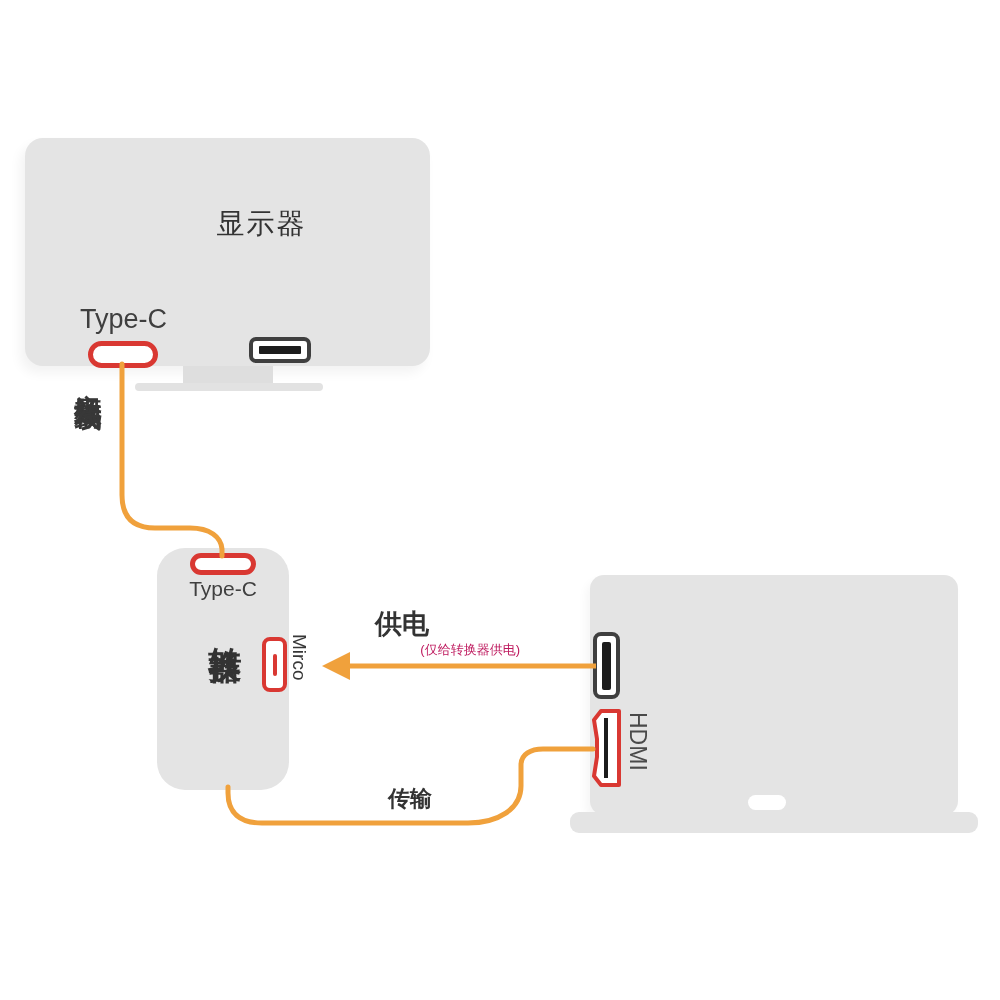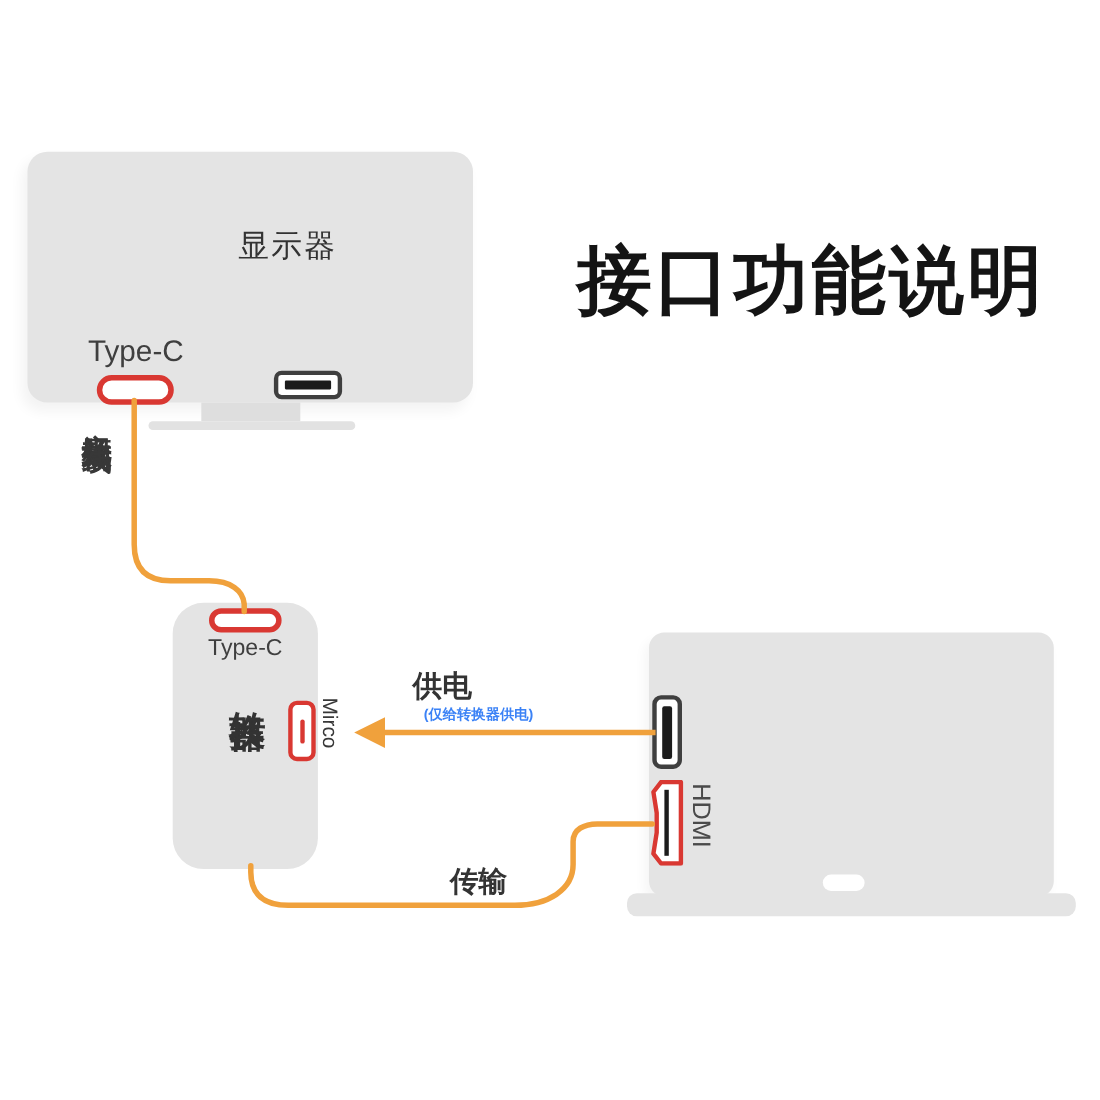--- a/index.html
+++ b/index.html
@@ -29,22 +29,22 @@
   .typec-label-monitor{left:80px;top:304px;font-size:27px;color:#3f3f3f;}
   .typec-label-converter{left:157px;top:577px;width:132px;text-align:center;font-size:21px;color:#3f3f3f;}
   .vtext{writing-mode:vertical-rl;}
   .av-cable-label{left:70px;top:372px;font-size:27px;color:#383838;letter-spacing:2px;font-weight:600;}
   .converter-label{left:202px;top:620px;font-size:33px;font-weight:700;color:var(--text-dark,#333);
     letter-spacing:3px;}
   .micro-label{left:288px;top:634px;font-size:19px;color:#383838;}
   .hdmi-label{left:624px;top:712px;font-size:23px;color:#4a4a4a;}
   .power-label{left:375px;top:606px;width:120px;text-align:left;font-size:27px;
     color:var(--text-dark,#333);font-weight:600;}
-  .power-note{left:350px;top:641px;width:170px;text-align:center;font-size:13px;color:#3b82f6;font-weight:bold;}
-  .transfer-label{left:388px;top:784px;width:94px;text-align:center;font-size:26px;
+  .power-note{left:350px;top:641px;width:170px;text-align:right;font-size:13px;color:#be185d;}
+  .transfer-label{left:388px;top:784px;width:94px;text-align:left;font-size:22px;
     color:var(--text-dark,#333);font-weight:600;}
   
   .port{background:#fff;box-sizing:border-box;display:flex;align-items:center;justify-content:center;}
   .port-red{border:5px solid var(--port-red,#D93832);}
   .port-dark{border:4px solid var(--outline-dark,#3F3F3F);}
   .monitor-typec-port{left:88px;top:341px;width:70px;height:27px;border-radius:14px;}
   .monitor-usb-port{left:249px;top:337px;width:62px;height:26px;border-radius:7px;}
   .monitor-usb-bar{width:42px;height:8px;background:#1c1c1c;border-radius:1px;}
   .converter-typec-port{left:190px;top:553px;width:66px;height:22px;border-radius:11px;}
   .micro-port{left:262px;top:637px;width:25px;height:55px;border-radius:8px;border-width:4px;}
@@ -62,21 +62,20 @@
   <div class="abs device monitor-box"></div>
   <div class="abs stand-neck"></div>
   <div class="abs stand-base"></div>
   <div class="abs monitor-label">显示器</div>
   <div class="abs typec-label-monitor">Type-C</div>
   <div class="abs port port-red monitor-typec-port"></div>
   <div class="abs port port-dark monitor-usb-port">
     <span class="monitor-usb-bar"></span>
   </div>
 
-  <div class="abs title">接口功能说明</div>
 
   <div class="abs vtext av-cable-label">音视频传输线</div>
 
   <div class="abs device converter-box"></div>
   <div class="abs port port-red converter-typec-port"></div>
   <div class="abs typec-label-converter">Type-C</div>
   <div class="abs vtext converter-label">转换器</div>
   <div class="abs port port-red micro-port">
     <span class="micro-bar"></span>
   </div>

